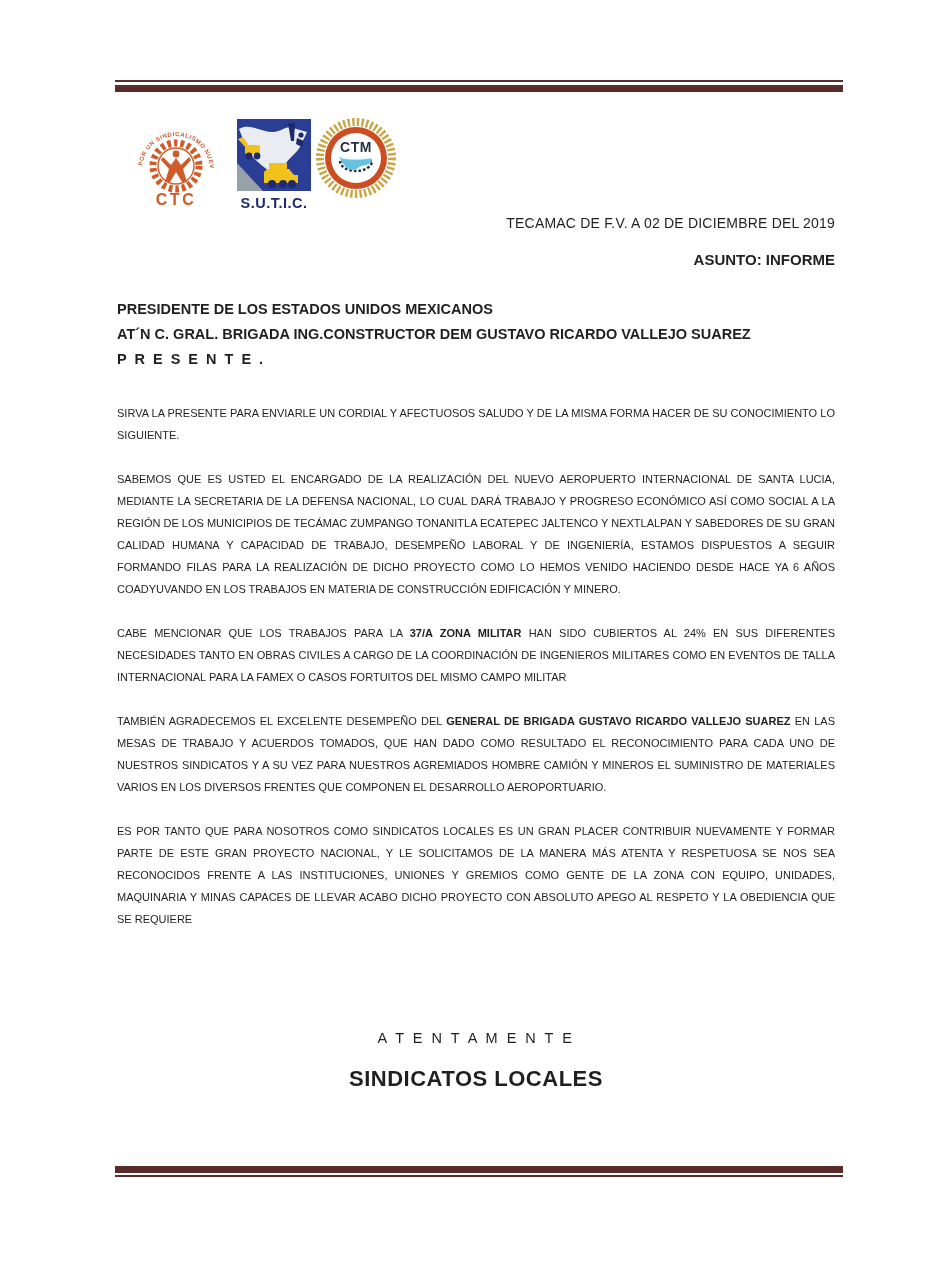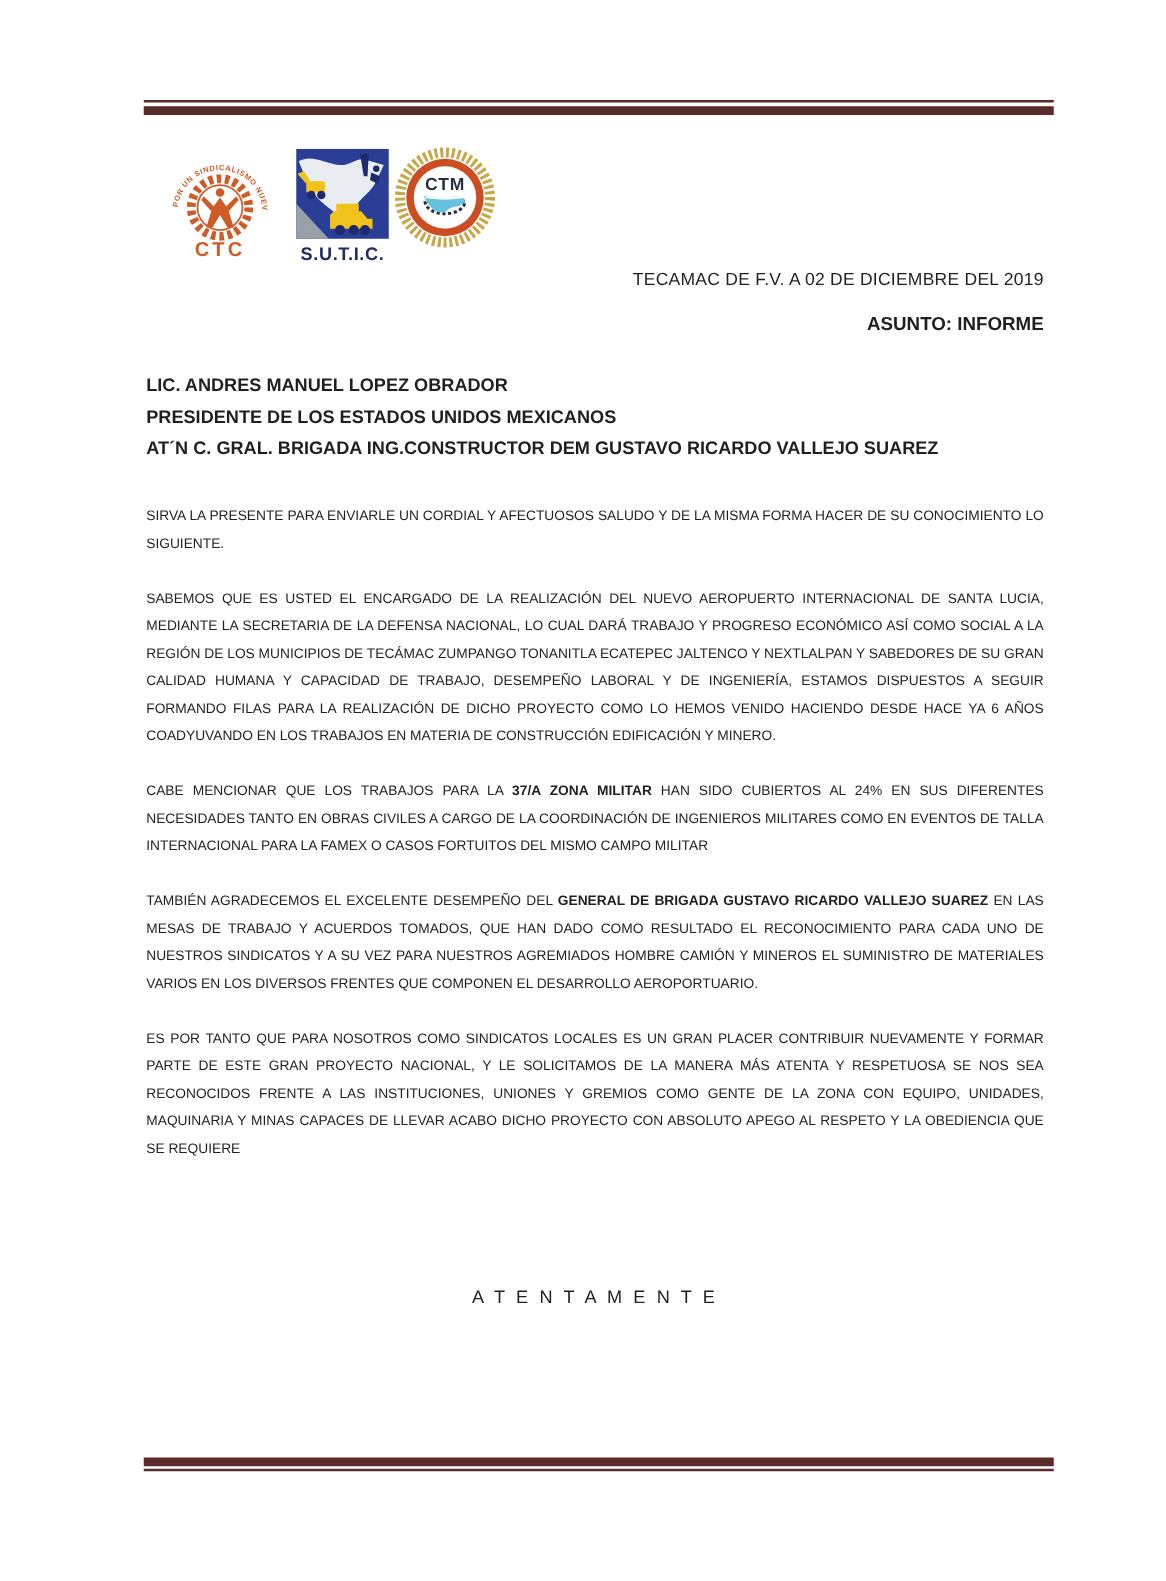--- a/index.html
+++ b/index.html
@@ -87,31 +87,32 @@
       <path d="M25,49 a16,10 0 0 0 32,0 z" fill="none" stroke="#253043" stroke-width="2.4" stroke-dasharray="2.6 2"></path>
       <path d="M24,45 C30,43 38,47 44,45 C50,43 56,45 57,48 C54,55 47,52 43,56 C38,61 30,56 27,50 Z" fill="#66c2de"></path>
       <ellipse cx="41" cy="45.5" rx="16" ry="2.2" fill="#ffffff" opacity="0.9"></ellipse>
     </svg>
   </div>
 
   <div class="content date-line">TECAMAC DE F.V. A 02 DE DICIEMBRE DEL 2019</div>
   <div class="content subject">ASUNTO: INFORME</div>
 
   <div class="content recipient">
-    <div>LIC. ANDRES MANUEL LOPEZ OBRADOR</div>
     <div>PRESIDENTE DE LOS ESTADOS UNIDOS MEXICANOS</div>
     <div>AT´N C. GRAL. BRIGADA ING.CONSTRUCTOR DEM GUSTAVO RICARDO VALLEJO SUAREZ</div>
+    <div class="presente">P R E S E N T E .</div>
   </div>
 
   <div class="content letter-body">
     <p>SIRVA LA PRESENTE PARA ENVIARLE UN CORDIAL Y AFECTUOSOS SALUDO  Y DE LA MISMA FORMA HACER DE SU CONOCIMIENTO LO SIGUIENTE.</p>
     <p>SABEMOS QUE ES USTED EL ENCARGADO DE LA REALIZACIÓN DEL NUEVO AEROPUERTO INTERNACIONAL DE SANTA LUCIA, MEDIANTE LA SECRETARIA DE LA DEFENSA NACIONAL, LO CUAL DARÁ TRABAJO Y PROGRESO ECONÓMICO ASÍ COMO  SOCIAL A LA REGIÓN DE LOS MUNICIPIOS DE TECÁMAC ZUMPANGO TONANITLA ECATEPEC JALTENCO Y NEXTLALPAN Y SABEDORES DE SU GRAN CALIDAD HUMANA Y CAPACIDAD DE TRABAJO, DESEMPEÑO LABORAL Y DE INGENIERÍA, ESTAMOS DISPUESTOS A SEGUIR FORMANDO FILAS PARA LA REALIZACIÓN DE DICHO PROYECTO COMO LO HEMOS VENIDO HACIENDO DESDE HACE YA 6 AÑOS COADYUVANDO EN LOS  TRABAJOS EN MATERIA DE CONSTRUCCIÓN EDIFICACIÓN Y MINERO.</p>
     <p><span>CABE MENCIONAR QUE LOS TRABAJOS PARA LA </span><b>37/A ZONA MILITAR</b><span> HAN SIDO CUBIERTOS AL 24% EN SUS DIFERENTES NECESIDADES TANTO EN OBRAS CIVILES A CARGO DE LA COORDINACIÓN DE INGENIEROS MILITARES  COMO EN EVENTOS DE TALLA INTERNACIONAL PARA LA FAMEX O CASOS FORTUITOS DEL MISMO CAMPO MILITAR</span></p>
     <p><span>TAMBIÉN AGRADECEMOS EL EXCELENTE DESEMPEÑO DEL </span><b>GENERAL DE BRIGADA GUSTAVO RICARDO VALLEJO SUAREZ</b><span> EN LAS MESAS DE TRABAJO Y ACUERDOS TOMADOS, QUE HAN DADO COMO RESULTADO EL RECONOCIMIENTO PARA CADA UNO DE NUESTROS SINDICATOS Y A SU VEZ PARA NUESTROS AGREMIADOS HOMBRE CAMIÓN Y MINEROS EL SUMINISTRO DE MATERIALES VARIOS EN LOS DIVERSOS FRENTES QUE COMPONEN EL DESARROLLO AEROPORTUARIO.</span></p>
     <p>ES POR TANTO QUE PARA NOSOTROS COMO SINDICATOS LOCALES ES UN GRAN PLACER CONTRIBUIR NUEVAMENTE Y FORMAR PARTE DE ESTE GRAN PROYECTO NACIONAL, Y LE SOLICITAMOS DE LA MANERA MÁS ATENTA Y RESPETUOSA SE NOS SEA RECONOCIDOS FRENTE A LAS INSTITUCIONES, UNIONES Y GREMIOS COMO GENTE DE LA ZONA CON EQUIPO, UNIDADES, MAQUINARIA Y MINAS CAPACES DE LLEVAR ACABO DICHO PROYECTO CON ABSOLUTO APEGO AL RESPETO Y LA OBEDIENCIA QUE SE REQUIERE</p>
   </div>
 
   <div class="content salutation">A T E N T A M E N T E</div>
+  <div class="content signature">SINDICATOS LOCALES</div>
 
   <div class="rule rule-thick" style="top:1166px;"></div>
   <div class="rule rule-thin" style="top:1175px;"></div>
 
 </div>
 
 </body></html>

